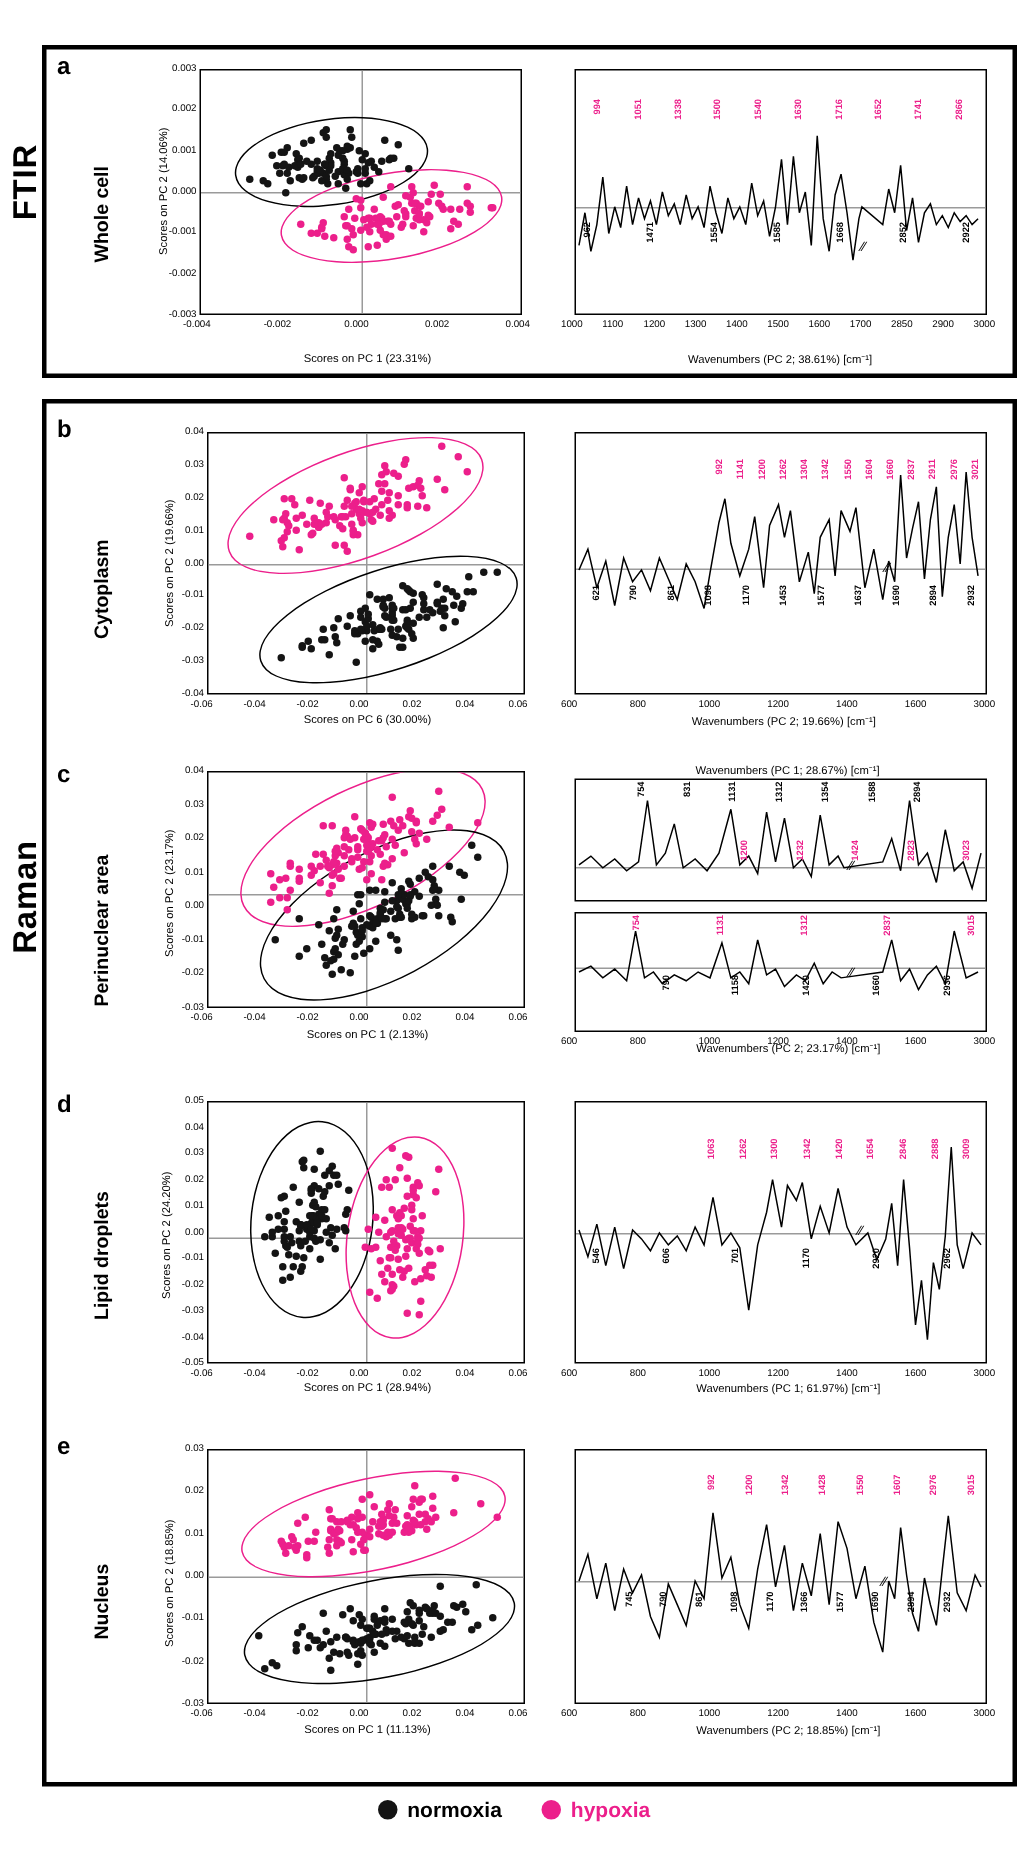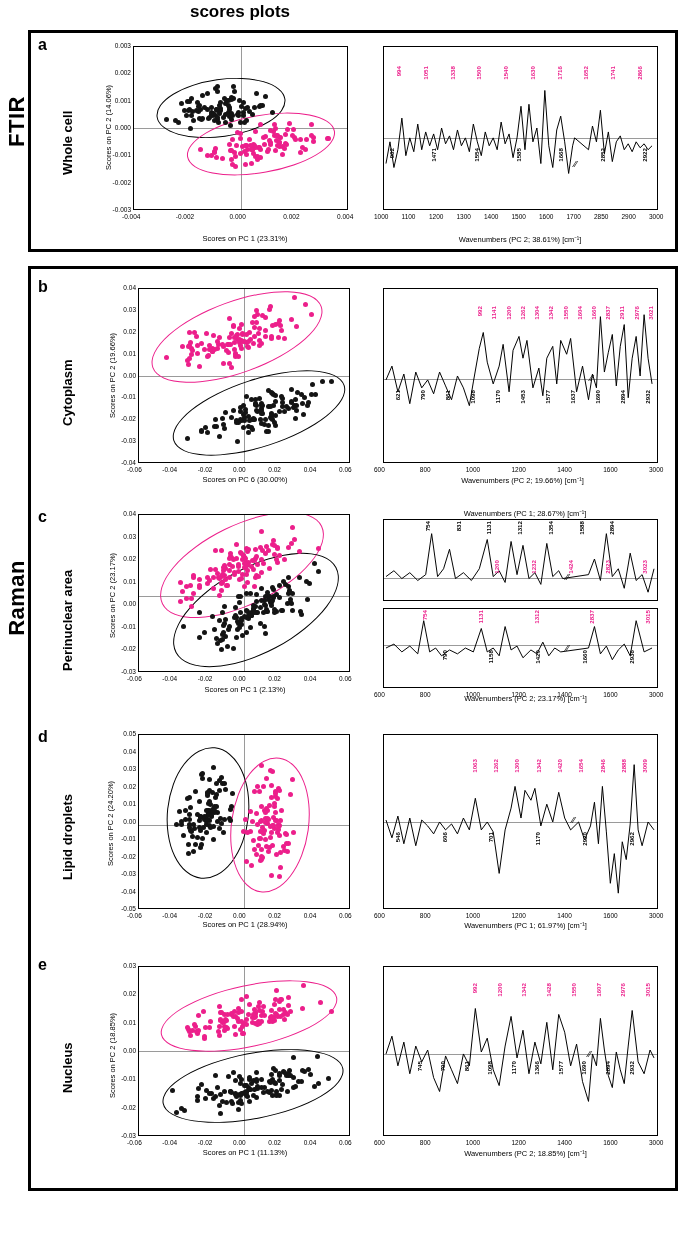--- a/index.html
+++ b/index.html
@@ -108,21 +108,20 @@
   .legend .swatch { width: 13px; height: 13px; border-radius: 50%; }
   .legend .swatch.n { background: #141414; }
   .legend .swatch.h { background: #ec1f8b; }
   .legend .lbl.h { color: #ec1f8b; }
 </style>
 </head>
 <body>
 
 <div class="page">
 
-  <div class="col-head scores">scores plots</div>
 
   <div class="grouplabel ftir">FTIR</div>
   <div class="grouplabel raman">Raman</div>
 
   <div class="panelbox" id="box-ftir"></div>
   <div class="panelbox" id="box-raman"></div>
 
   <div class="panel" style="left:0;top:0;width:685px;height:252px;">
     <div class="panel-letter" style="left:38px;top:36px;">a</div>
     <div class="row-label" style="left:60px;top:88px;height:110px;">Whole cell</div>
@@ -1562,14 +1561,24 @@
         <div class="tick-lbl" style="left: 374px; top: 191px;">600</div>
         <div class="tick-lbl" style="left: 419.833px; top: 191px;">800</div>
         <div class="tick-lbl" style="left: 465.667px; top: 191px;">1000</div>
         <div class="tick-lbl" style="left: 511.5px; top: 191px;">1200</div>
         <div class="tick-lbl" style="left: 557.333px; top: 191px;">1400</div>
         <div class="tick-lbl" style="left: 603.167px; top: 191px;">1600</div>
         <div class="tick-lbl" style="left: 649px; top: 191px;">3000</div>
       </div>
   </div>
 
+  <div class="legend">
+    <div class="item">
+      <span class="swatch n"></span>
+      <span class="lbl">normoxia</span>
+    </div>
+    <div class="item">
+      <span class="swatch h"></span>
+      <span class="lbl h">hypoxia</span>
+    </div>
+  </div>
 
 </div>
 
 </body></html>

